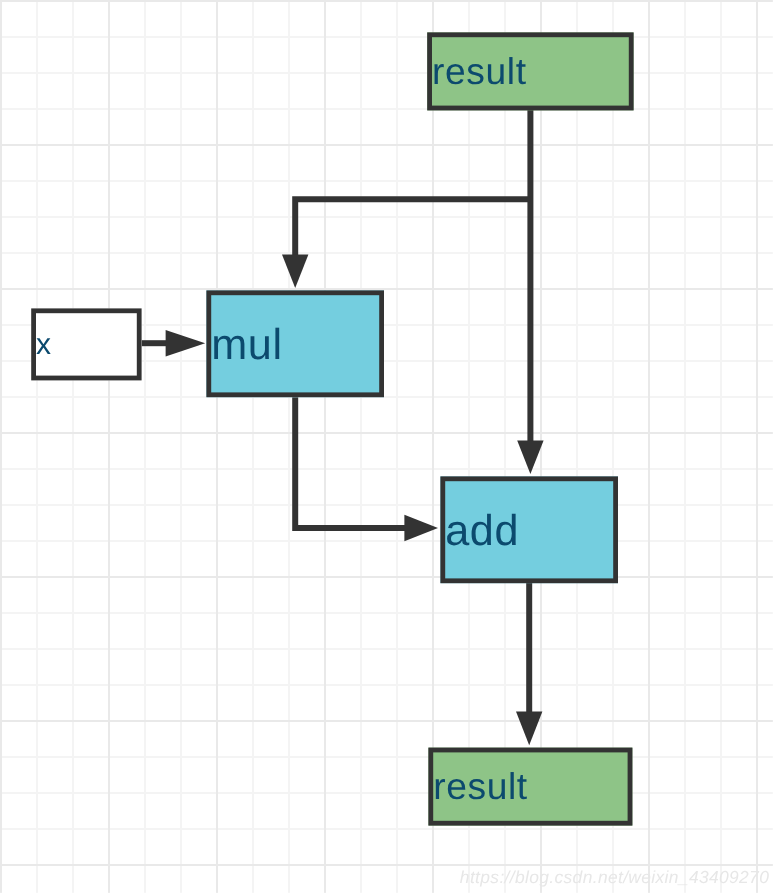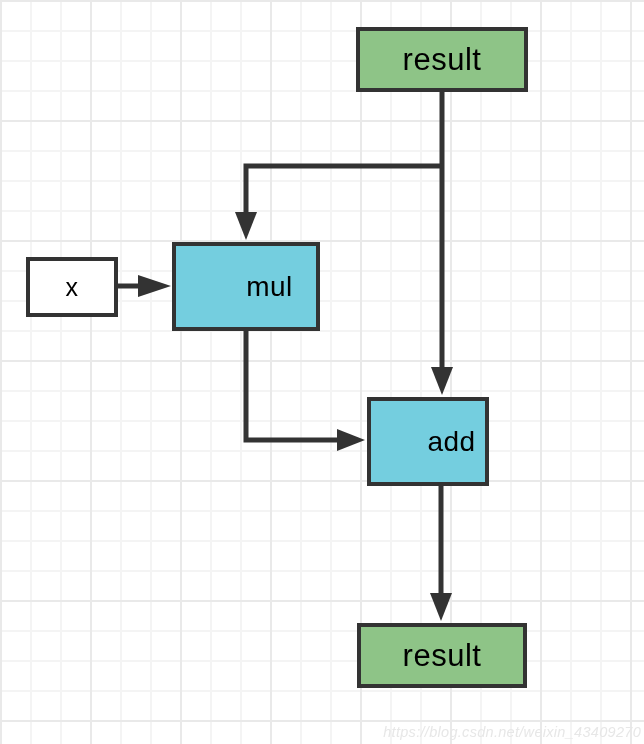--- a/index.html
+++ b/index.html
@@ -26,41 +26,40 @@
     left: 0;
     top: 0;
     pointer-events: none;
   }
   .node {
     position: absolute;
     box-sizing: border-box;
     border: 4px solid #333333;
     display: flex;
     align-items: center;
-    justify-content: center;
-    color: #000000;
+    justify-content: flex-start;
+    color: #0c4a6e;
     letter-spacing: 0.5px;
   }
   .node.result {
     background: #8ec487;
     font-size: 31px;
   }
   .node.op {
     background: #74cedf;
-    font-size: 28px;
-    padding-left: 47px;
+    font-size: 36px;
   }
   .node.var {
     background: #ffffff;
     font-size: 25px;
   }
   #node-result-top    { left: 356px; top: 27px;  width: 172px; height: 65px; }
   #node-x             { left: 26px;  top: 257px; width: 92px;  height: 60px; }
   #node-mul           { left: 172px; top: 242px; width: 148px; height: 89px; }
-  #node-add           { left: 367px; top: 397px; width: 122px; height: 89px; }
+  #node-add           { left: 367px; top: 397px; width: 148px; height: 89px; }
   #node-result-bottom { left: 357px; top: 623px; width: 170px; height: 65px; }
   .watermark {
     position: absolute;
     right: 3px;
     bottom: 4px;
     font-size: 14.5px;
     color: #e7e7e7;
     letter-spacing: 0.3px;
     white-space: nowrap;
     font-style: italic;

